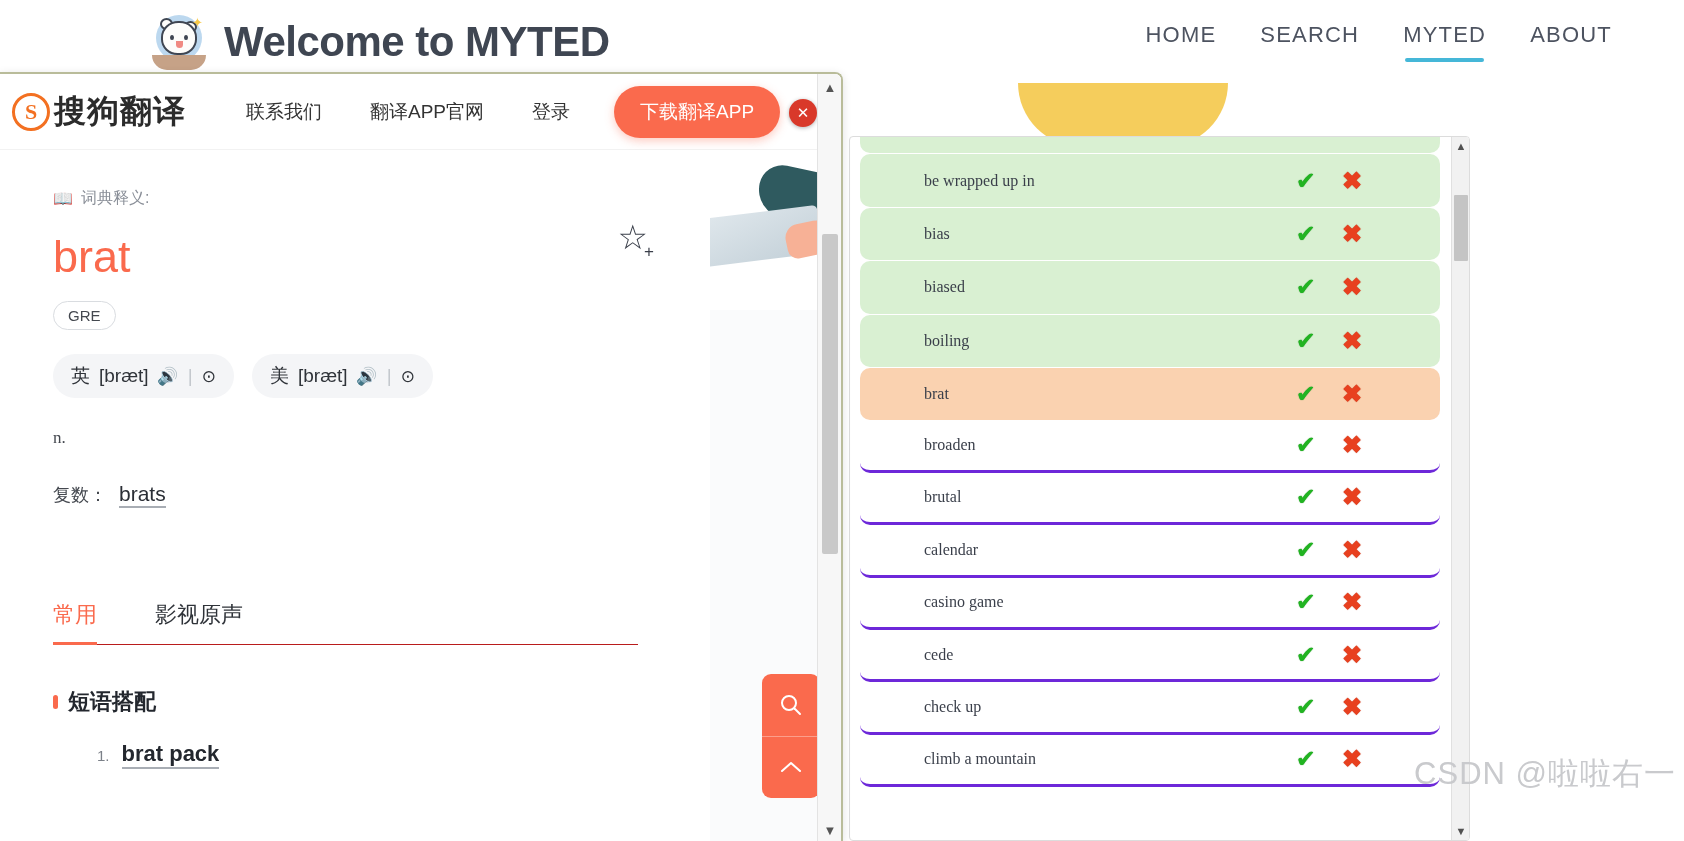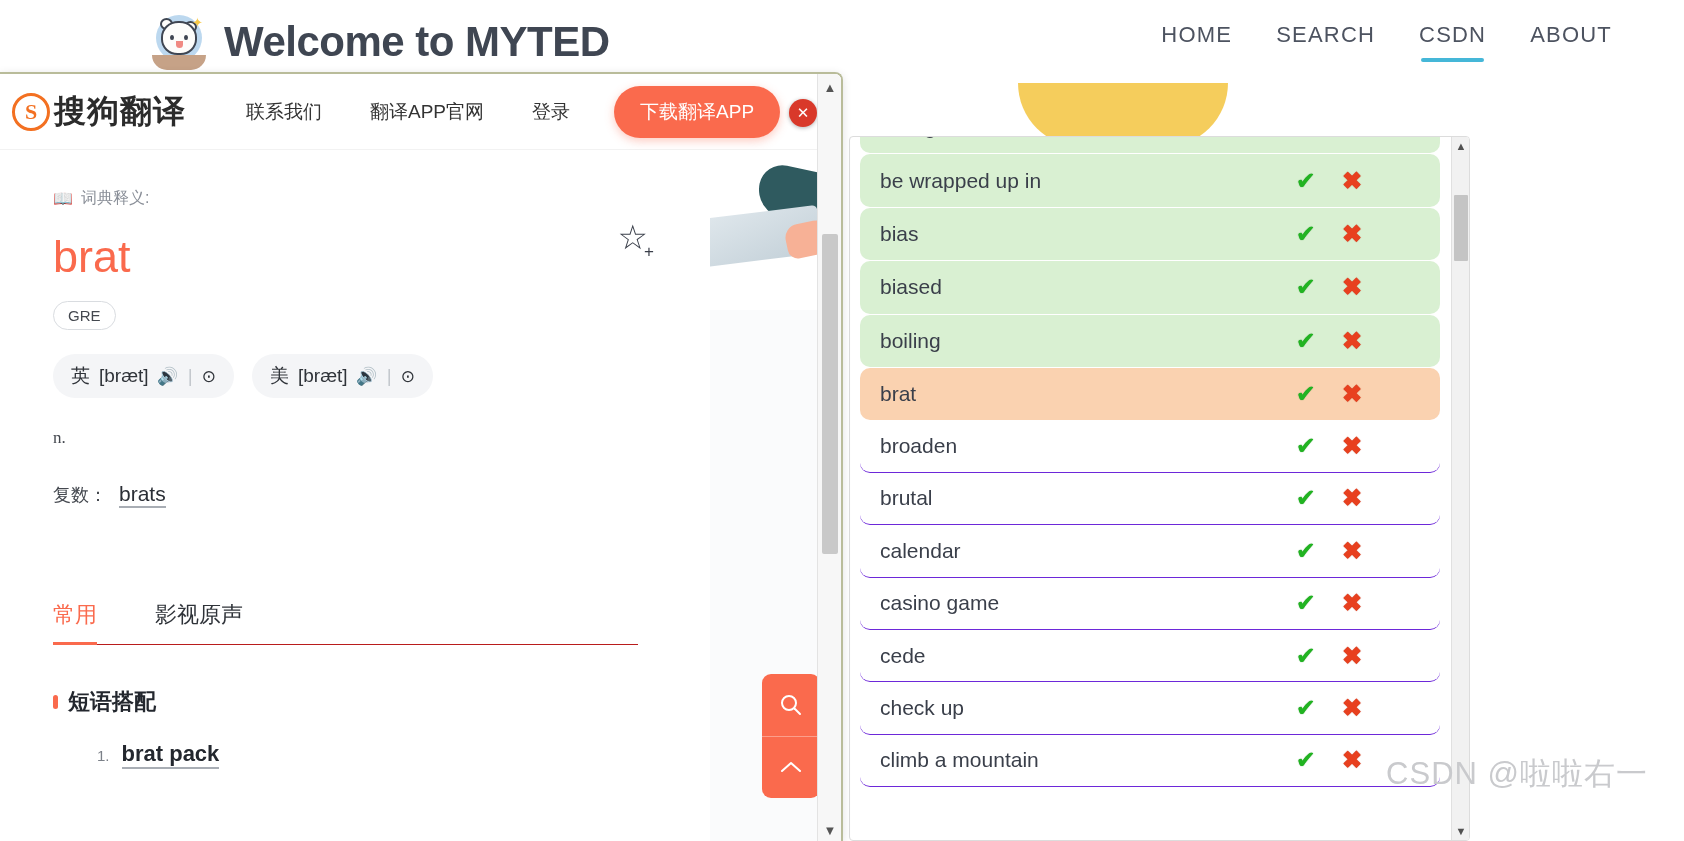--- a/index.html
+++ b/index.html
@@ -65,27 +65,27 @@
   
   .wordlist-panel {
     position:absolute; left:849px; top:136px; width:621px; height:705px;
     background:#ffffff; border:1px solid #dcdcdc; border-radius:4px;
     overflow:hidden;
   }
   .wordlist-inner { position:absolute; left:0; top:-36px; width:600px; }
   .word-row {
     position:relative; height:52.4px; margin:0 10px 0 10px;
     display:flex; align-items:center; border-radius:10px;
-    background:#ffffff; border-bottom:1px solid #6d28d9;
+    background:#ffffff; border-bottom:3px solid #6d28d9;
   }
   .word-row.known { background:#d9f0d2; border-bottom:none; margin-bottom:1px; }
   .word-row.current { background:#fad2b0; border-bottom:none; }
   .word-label {
-    margin-left:20px; font-family:Liberation Sans, sans-serif;
-    font-size:21px; color:#3a3f4a;
+    margin-left:64px; font-family:Liberation Serif, serif;
+    font-size:16px; color:#3a3f4a;
   }
   .row-actions { margin-left:auto; display:flex; align-items:center; gap:26px; margin-right:78px; }
   .tick { font-size:24px; color:#21b421; line-height:1; text-shadow:0 0 1px #1a8a1a; }
   .cross { font-size:24px; color:#e8401f; line-height:1; font-weight:bold; text-shadow:0 0 1px #b52d12; }
 
   
   .wl-scrollbar {
     position:absolute; right:0; top:0; width:18px; height:100%;
     background:#f1f1f1; border-left:1px solid #e0e0e0;
   }
@@ -238,21 +238,21 @@
   }
   .fab-btn {
     flex:1; display:flex; align-items:center; justify-content:center;
     color:#fff; cursor:pointer;
   }
   .fab-btn + .fab-btn { border-top:1px solid rgba(255,255,255,.35); }
   .fab-btn svg { display:block; }
 
   
   .watermark {
-    position:absolute; right:36px; bottom:46px;
+    position:absolute; right:8px; bottom:46px;
     font-size:31px; color:#c9cacd; letter-spacing:1px;
     pointer-events:none; white-space:nowrap;
   }
 </style>
 </head>
 <body>
 
 <div id="root">
 
   <div class="myted-header">
@@ -266,21 +266,21 @@
         <div class="eye-r"></div>
         <div class="mouth"></div>
         <div class="spark">✦</div>
         <div class="bowl"></div>
       </div>
       <div class="myted-title">Welcome to MYTED</div>
     </div>
     <nav class="myted-nav">
       <div class="nav-item">HOME</div>
       <div class="nav-item">SEARCH</div>
-      <div class="nav-item active">CSDN</div>
+      <div class="nav-item active">MYTED</div>
       <div class="nav-item">ABOUT</div>
     </nav>
   </div>
 
   <div class="yellow-blob"></div>
 
   <div class="wordlist-panel">
     <div class="wordlist-inner" id="wordlist-inner">
         <div class="word-row known">
           <div class="word-label">background</div>

